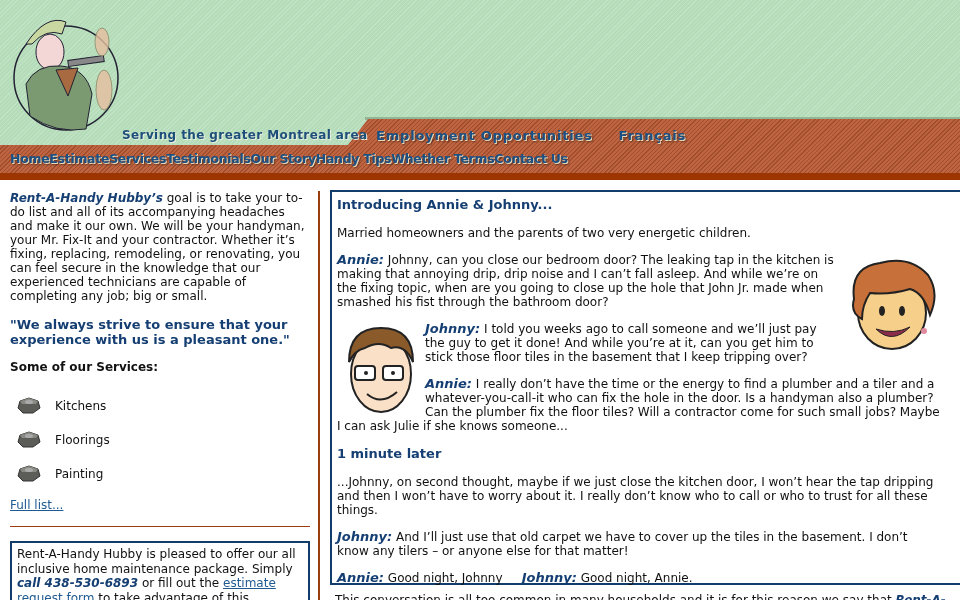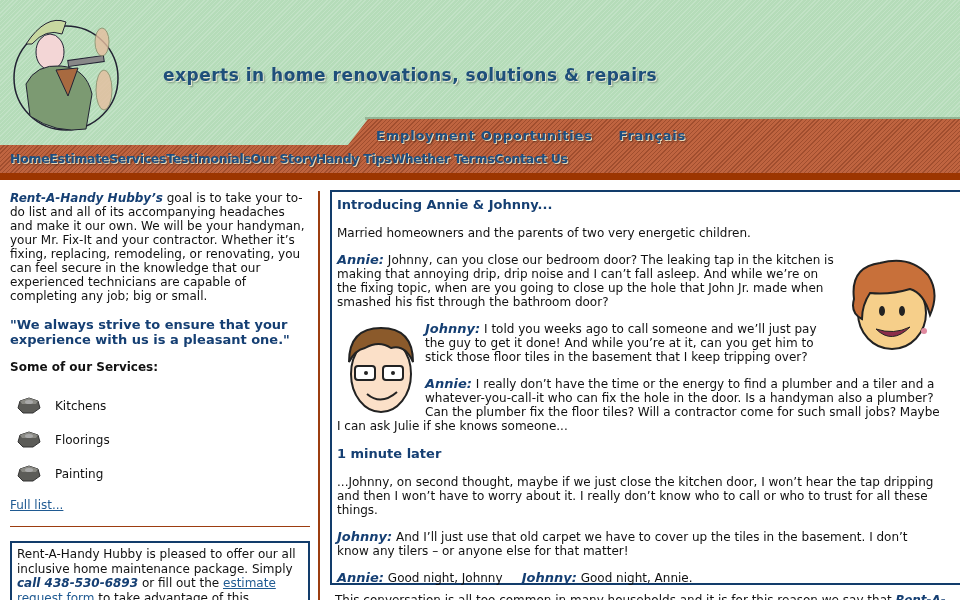--- a/index.html
+++ b/index.html
@@ -103,21 +103,21 @@
     <circle cx="60" cy="74" r="52" fill="none" stroke="#223" stroke-width="1.5"></circle>
     <path d="M20 40 Q40 10 60 18 L56 30 Q40 24 26 40 Z" fill="#c8d8a0" stroke="#223"></path>
     <ellipse cx="44" cy="48" rx="14" ry="18" fill="#f3d6d6" stroke="#223"></ellipse>
     <path d="M20 80 Q30 60 55 62 Q80 64 86 90 L80 125 Q50 130 24 112 Z" fill="#7c9a72" stroke="#223"></path>
     <path d="M50 66 L62 92 L72 64 Z" fill="#a86a40" stroke="#223"></path>
     <rect x="62" y="54" width="36" height="6" fill="#888" stroke="#223" transform="rotate(-8 80 57)"></rect>
     <ellipse cx="98" cy="86" rx="8" ry="20" fill="#e6bfa0" stroke="#886" opacity="0.8"></ellipse>
     <ellipse cx="96" cy="38" rx="7" ry="14" fill="#e6bfa0" stroke="#886" opacity="0.8"></ellipse>
   </svg>
 
-  <div class="logo-tagline">experts in home renovations, solutions &amp; repairs</div>
+  <div class="serving">Serving the greater Montreal area</div>
 
   <div class="top-links">
     <a class="top-link">Employment Opportunities</a>
     <a class="top-link">Français</a>
   </div>
 
   <nav class="nav">
     <a class="nav-link">Home</a>
     <a class="nav-link">Estimate</a>
     <a class="nav-link">Services</a>

